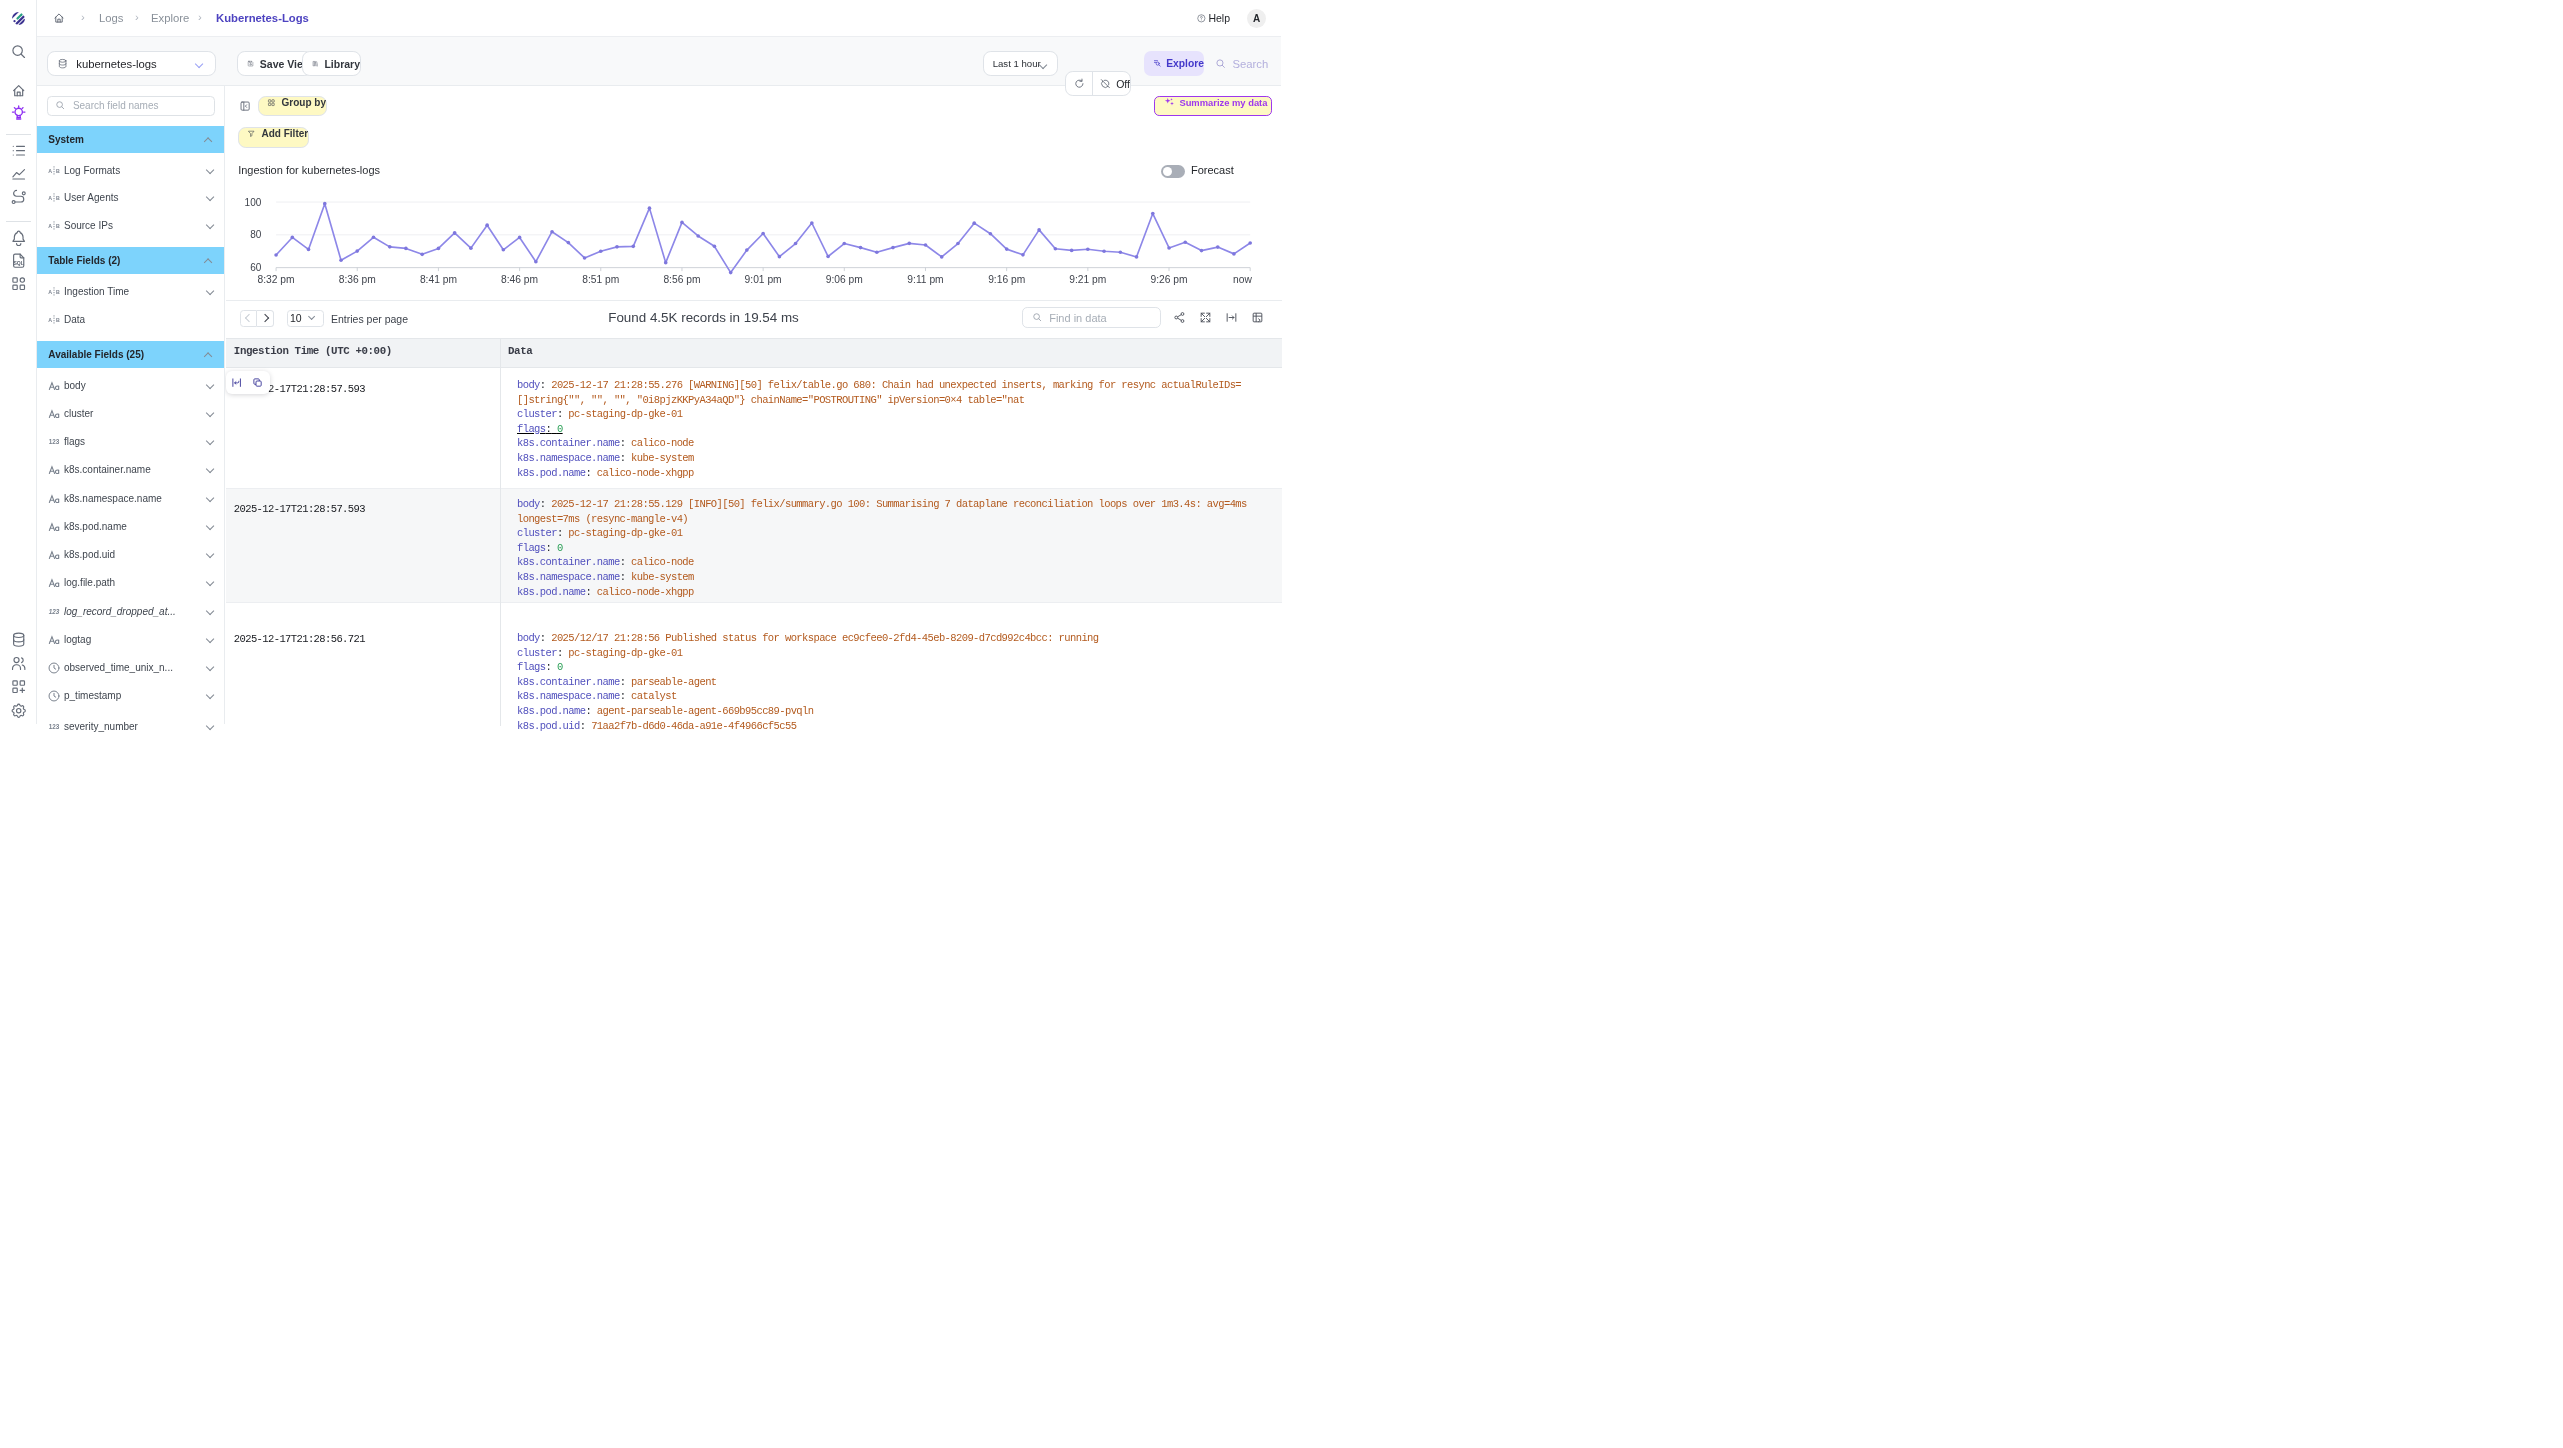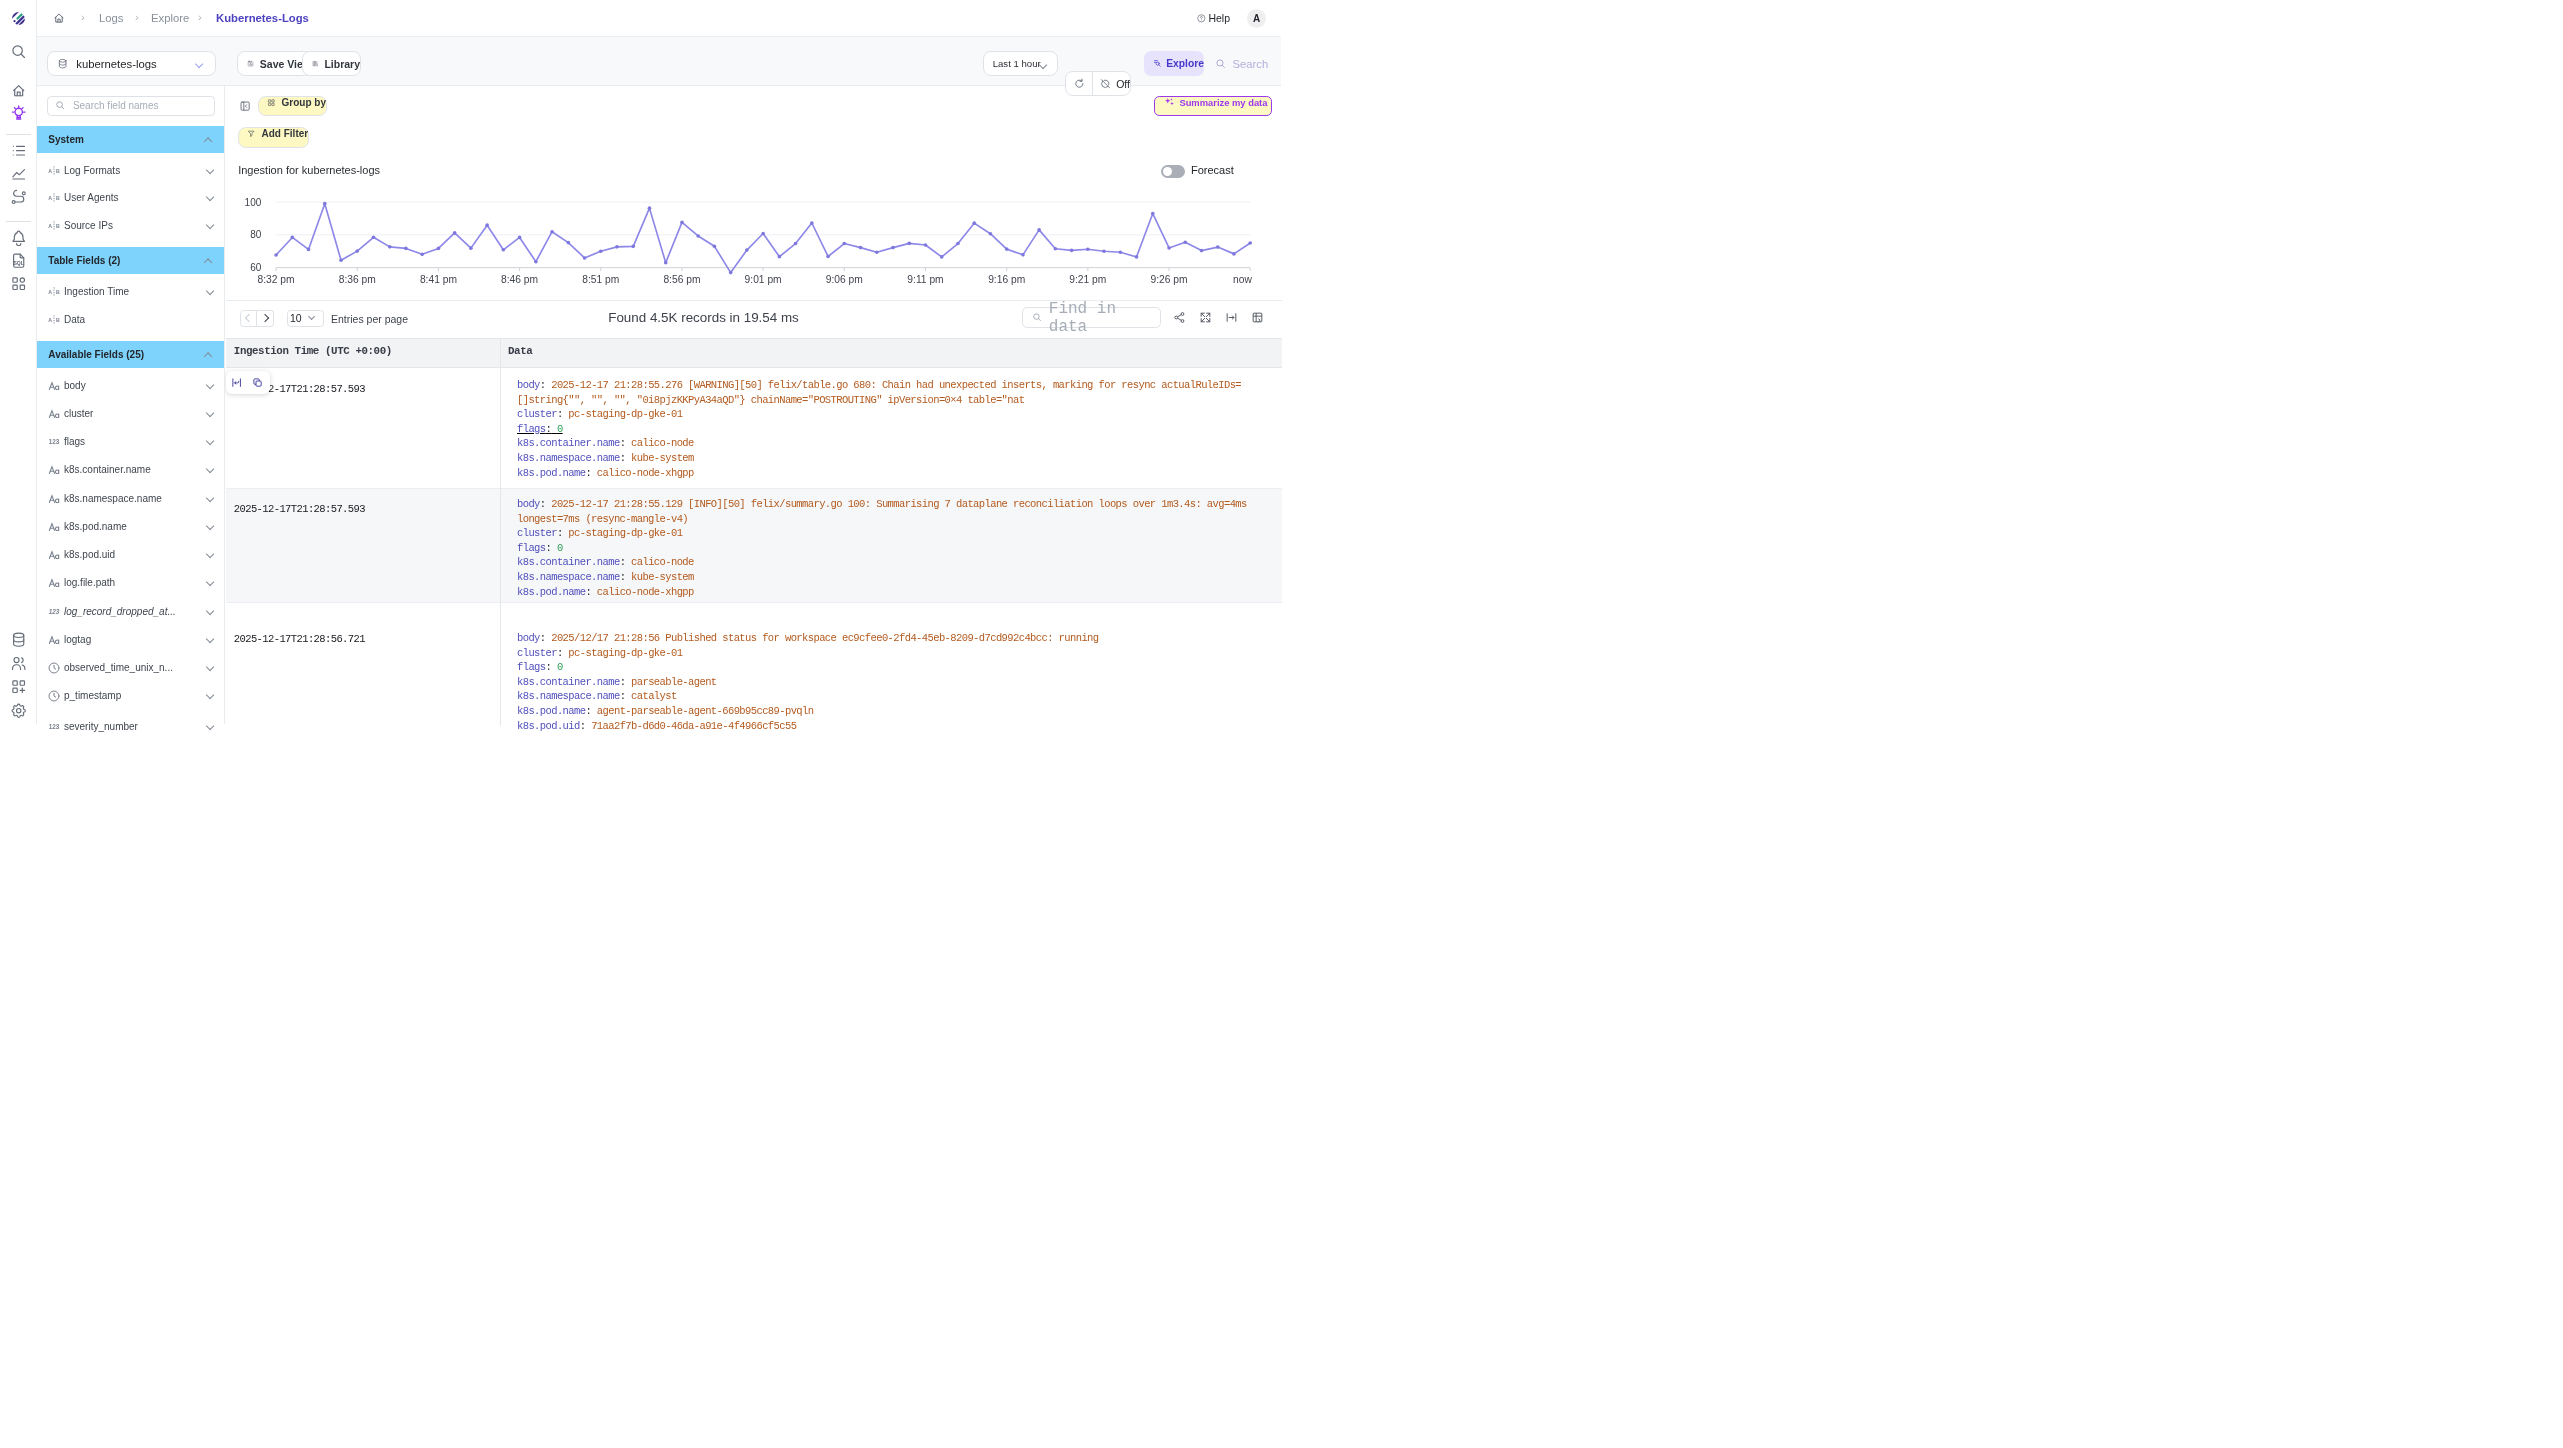--- a/index.html
+++ b/index.html
@@ -551,21 +551,21 @@
     <span style="margin-left:2px; font-size:10.5px; color:#23262b;">10</span>
     <span class="chev" style="margin-left:7px; margin-top:-2.6px; width:5.2px; height:5.2px;"></span>
   </div>
   <div class="abs" style="left:105px; top:11.8px; font-size:10.5px; color:#3d424b;">Entries per page</div>
   <div class="abs" style="left:379px; top:8.7px; width:197px; font-size:13.4px; color:#3d424b; text-align:center; white-space:nowrap;">Found 4.5K records in 19.54 ms</div>
   <div class="abs" style="left:796px; top:6.1px; width:139px; height:21px; border:0.9px solid #dfe3e8; border-radius:5.2px; display:flex; align-items:center;">
     <svg width="10.5" height="10.5" viewBox="0 0 24 24" fill="none" stroke="#9aa1ab" stroke-width="2" style="margin-left:8.7px;">
         <circle cx="10.5" cy="10.5" r="6.5"></circle>
         <path d="M15.5 15.5 L20 20" stroke-linecap="round"></path>
       </svg>
-    <span style="margin-left:7px; font-size:16px; color:#a6adb6;font-family:Liberation Mono, monospace;">Find in data</span>
+    <span style="margin-left:7px; font-size:11px; color:#a6adb6;">Find in data</span>
   </div>
   <svg class="abs" style="left:947px; top:9.6px;" width="13" height="13" viewBox="0 0 24 24" fill="none" stroke="#4a4f58" stroke-width="1.7">
       <circle cx="6" cy="12" r="2.6"></circle>
       <circle cx="17.5" cy="5.5" r="2.6"></circle>
       <circle cx="17.5" cy="18.5" r="2.6"></circle>
       <path d="M8.4 10.8 L15.2 6.8 M8.4 13.2 L15.2 17.2"></path>
     </svg>
   <svg class="abs" style="left:973px; top:9.6px;" width="13" height="13" viewBox="0 0 24 24" fill="none" stroke="#4a4f58" stroke-width="1.7" stroke-linecap="round">
       <path d="M14 4 h6 v6 M20 4 l-6.5 6.5 M10 20 H4 v-6 M4 20 l6.5-6.5 M4 10 V4 h6 M4 4 l6.5 6.5 M20 14 v6 h-6 M20 20 l-6.5-6.5"></path>
     </svg>

